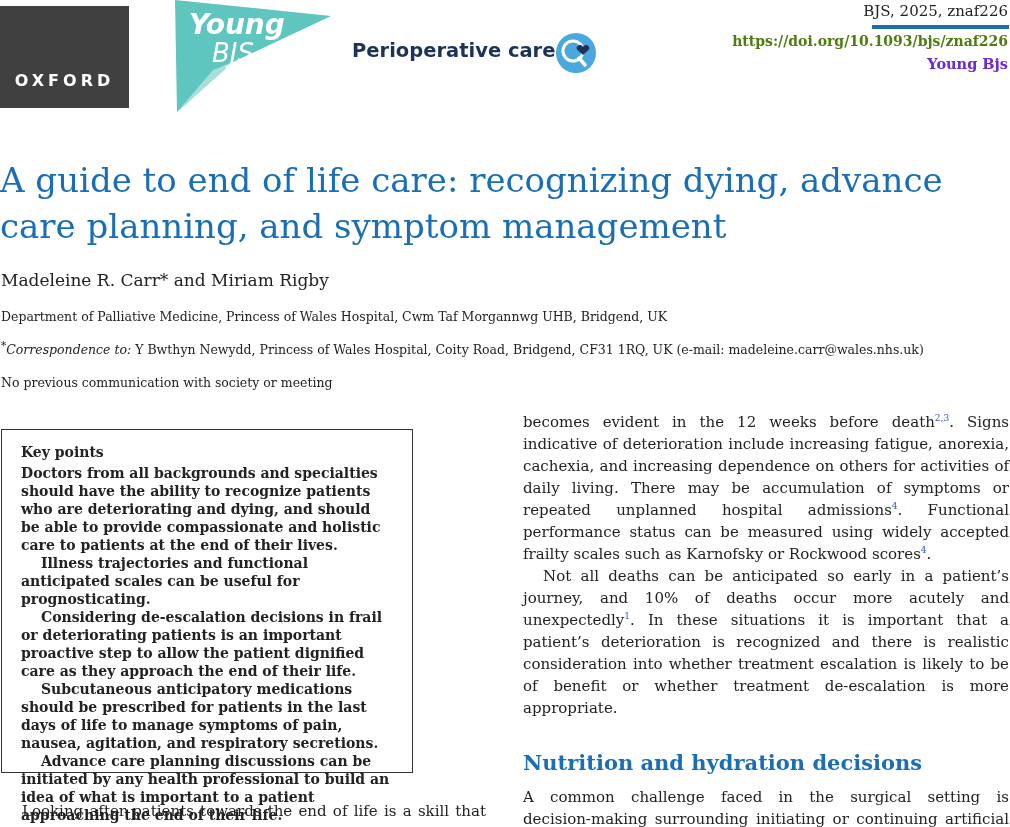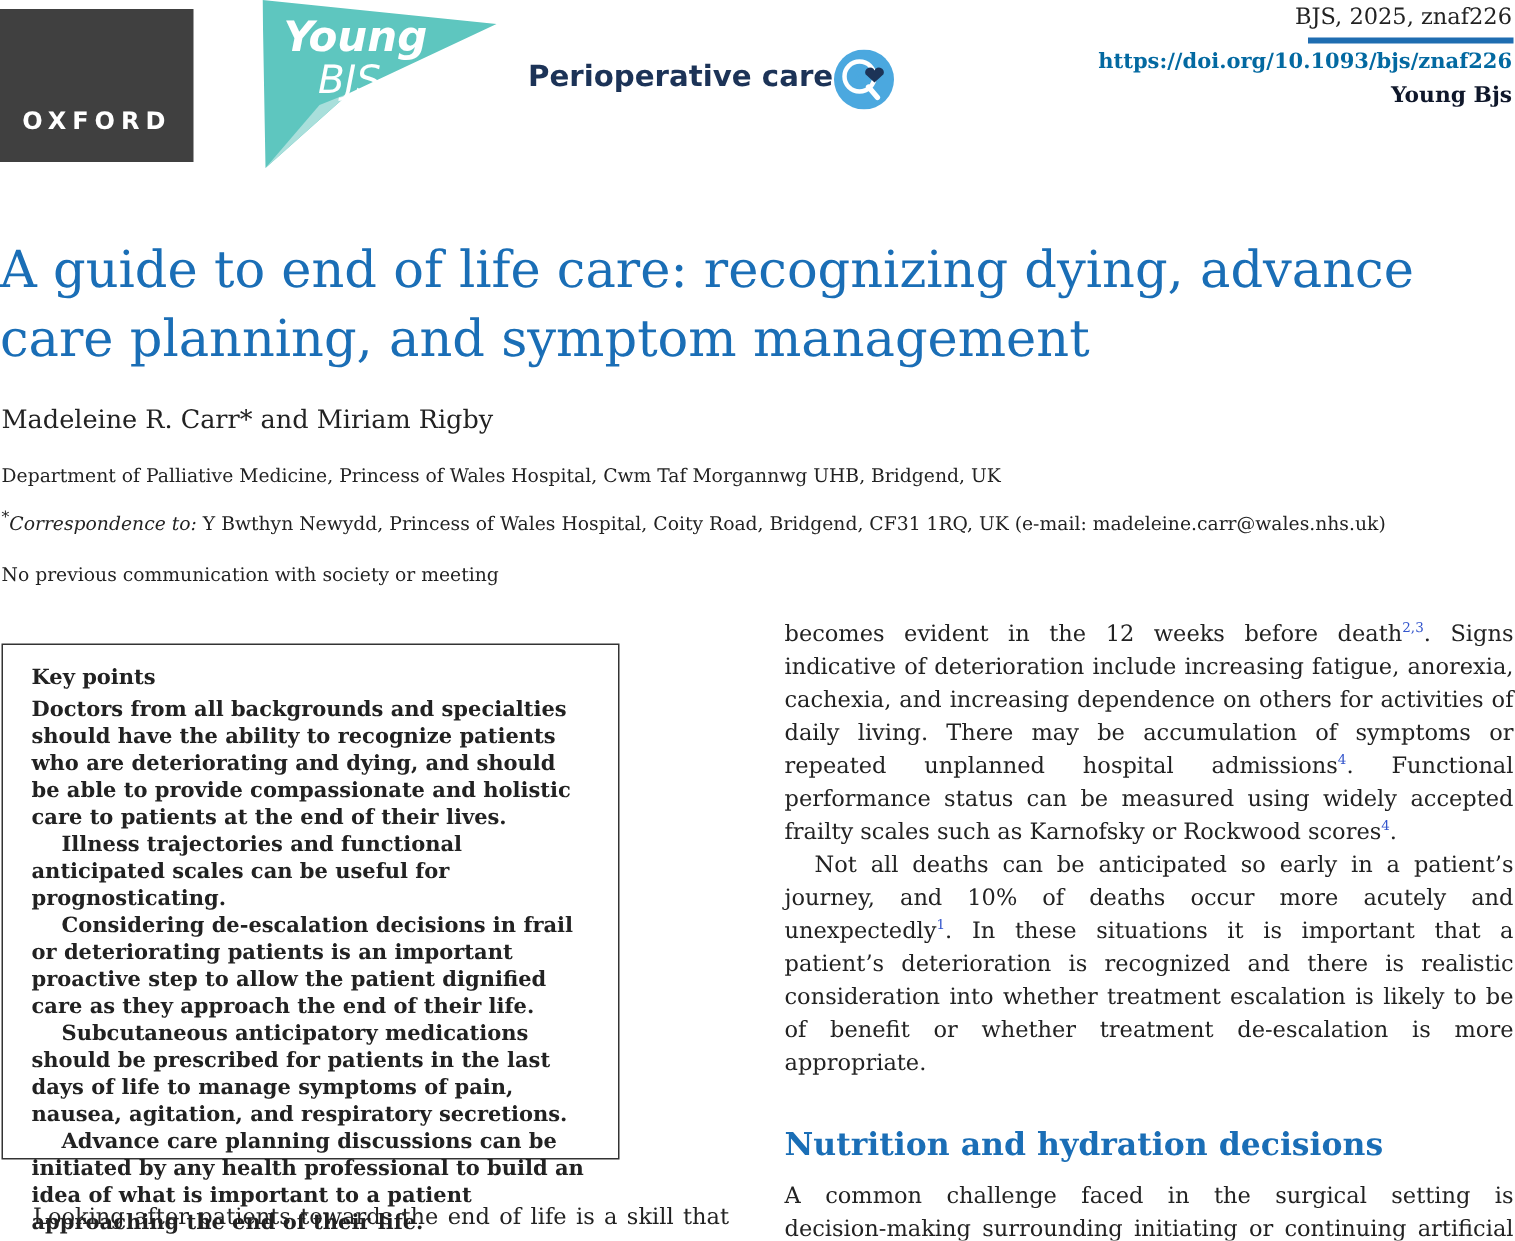--- a/index.html
+++ b/index.html
@@ -5,22 +5,22 @@
   html, body { margin:0; padding:0; background:#fff; }
   body { width:1010px; height:827px; overflow:hidden; position:relative; font-family:"DejaVu Serif", serif; color:#222; }
   .abs { position:absolute; }
   #oxford { left:0; top:6px; width:129px; height:102px; background:#404040;font-weight:bold; }
   #oxford span { position:absolute; left:0; right:0; bottom:18px; text-align:center; color:#fff; font-family:"DejaVu Sans", sans-serif; font-size:16px; letter-spacing:4px; }
   #ybjs { left:175px; top:0; width:160px; height:115px; }
   #periop { left:352px; top:39px; font-family:"DejaVu Sans", sans-serif; font-weight:bold; font-size:19.5px; color:#1c3357; }
   #periop-icon { left:556px; top:33px; width:40px; height:40px; }
   #jref { right:2px; top:2px; font-size:15px; color:#222; text-align:right; }
   #jrule { left:872px; top:25px; width:137px; height:4px; background:#1f6db1; }
-  #doi { right:2px; top:33px; font-size:14px; font-weight:bold; color:#0369a1; font-family:"DejaVu Serif", serif; }
-  #journal { right:2px; top:55px; font-size:14.5px; font-weight:bold; color:#0f172a; }
+  #doi { right:2px; top:33px; font-size:14px; font-weight:bold; color:#4d7c0f; font-family:"DejaVu Serif", serif; }
+  #journal { right:2px; top:55px; font-size:14.5px; font-weight:bold; color:#6d28d9; }
   #title { left:0; top:157px; width:1000px; font-size:34px; line-height:46px; color:#1a6eb6; font-family:"DejaVu Serif", serif; }
   #authors { left:1px; top:270px; font-size:17px; }
   #affil { left:1px; top:309px; font-size:12.5px; }
   #corr { left:1px; top:339px; font-size:12.5px; }
   #corr i { }
   #nocomm { left:1px; top:375px; font-size:12.5px; }
   #keybox { left:1px; top:429px; width:412px; height:344px; border:1.5px solid #333; box-sizing:border-box; padding:14px 20px 0 19px; }
   #keybox h3 { margin:0 0 4px 0; font-size:14px; font-weight:bold; }
   #keybox p { margin:0; font-size:14px; line-height:18px;font-weight:bold; }
   #keybox p + p { text-indent:20px; }

